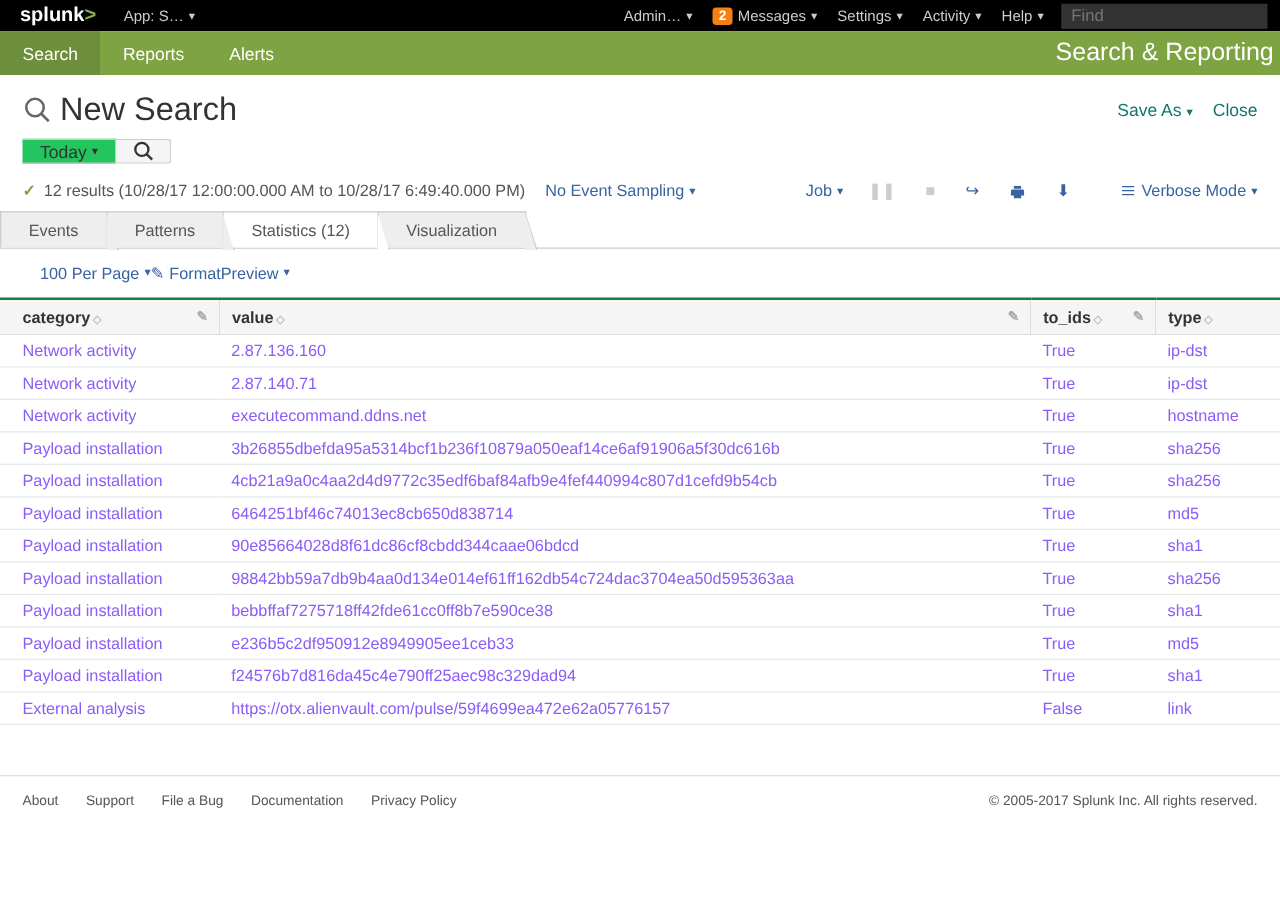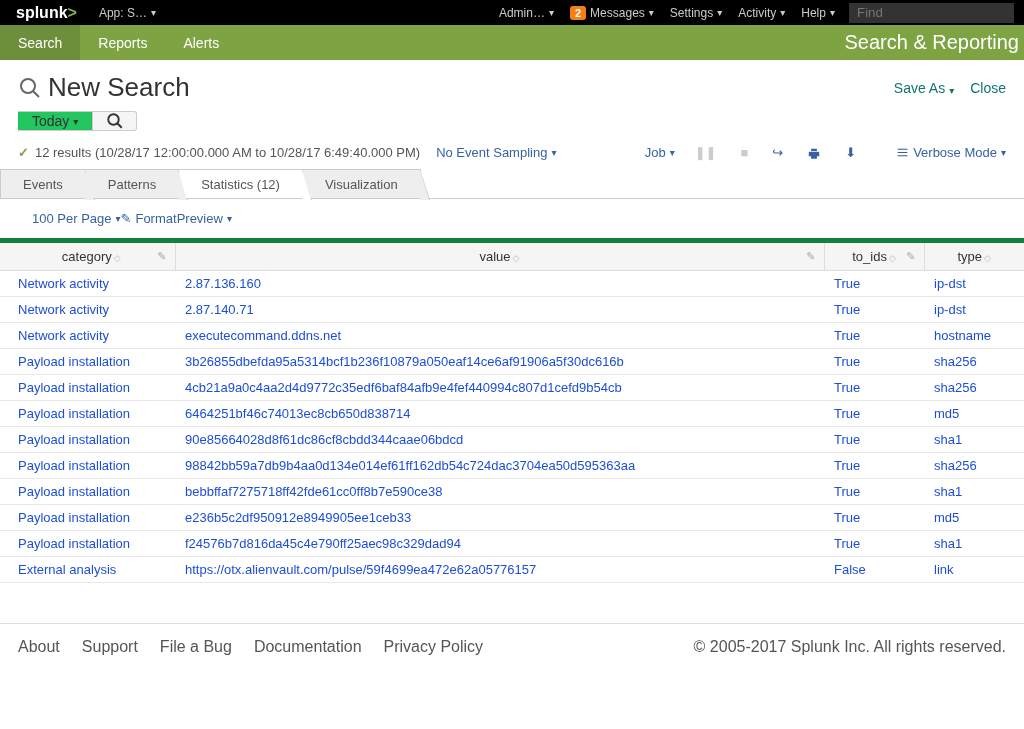--- a/index.html
+++ b/index.html
@@ -55,33 +55,33 @@
 .tab.active { background: #fff; }
 .tab.active::after { border-left-color: #fff; }
 .tab:first-child { border-radius: 0; }
 
 
 .tbtoolbar { display: flex; align-items: center; padding: 12px 18px; font-size: 13px; }
 .tbtoolbar .tlink { color: #3863a0; cursor: pointer; display: inline-flex; align-items: center; gap: 4px; }
 
 
 .tbl { width: 100%; border-collapse: collapse; font-size: 13px; }
-.tbl th { text-align: center; font-weight: normal; color: #333; background: #f5f5f5; border-top: 5px solid #15803d; border-bottom: 1px solid #ddd; border-right: 1px solid #ddd; padding: 6px 10px; position: relative; }
+.tbl th { text-align: left; font-weight: bold; color: #333; background: #f5f5f5; border-top: 2px solid #15803d; border-bottom: 1px solid #ddd; border-right: 1px solid #ddd; padding: 6px 10px; position: relative; }
 .tbl th:last-child { border-right: none; }
 .tbl th .sort { color: #bbb; font-size: 9px; margin-left: 2px; }
 .tbl th .pencil { position: absolute; right: 8px; top: 7px; color: #aaa; font-size: 11px; }
-.tbl td { padding: 5px 10px; border-bottom: 1px solid #e8e8e8; color: #1d4ed8; }
+.tbl td { padding: 5px 10px; border-bottom: 1px solid #e8e8e8; color: #8b5cf6; }
 .tbl td:first-child { padding-left: 18px; }
 .tbl th:first-child { padding-left: 18px; width: 175px; }
 .tbl th:nth-child(2) {  }
 .tbl th:nth-child(3) { width: 100px; }
 .tbl th:nth-child(4) { width: 100px; }
 
 
-.footer { border-top: 1px solid #ddd; margin-top: 40px; padding: 14px 18px; display: flex; font-size: 16px; color: #555; }
+.footer { border-top: 1px solid #ddd; margin-top: 40px; padding: 14px 18px; display: flex; font-size: 11px; color: #555; }
 .footer .flink { margin-right: 22px; cursor: pointer; }
 .footer .spacer { flex: 1; }
 
 svg { display: inline-block; vertical-align: middle; }
 </style>
 </head>
 <body>
 
 <div class="topbar">
   <div class="logo">

